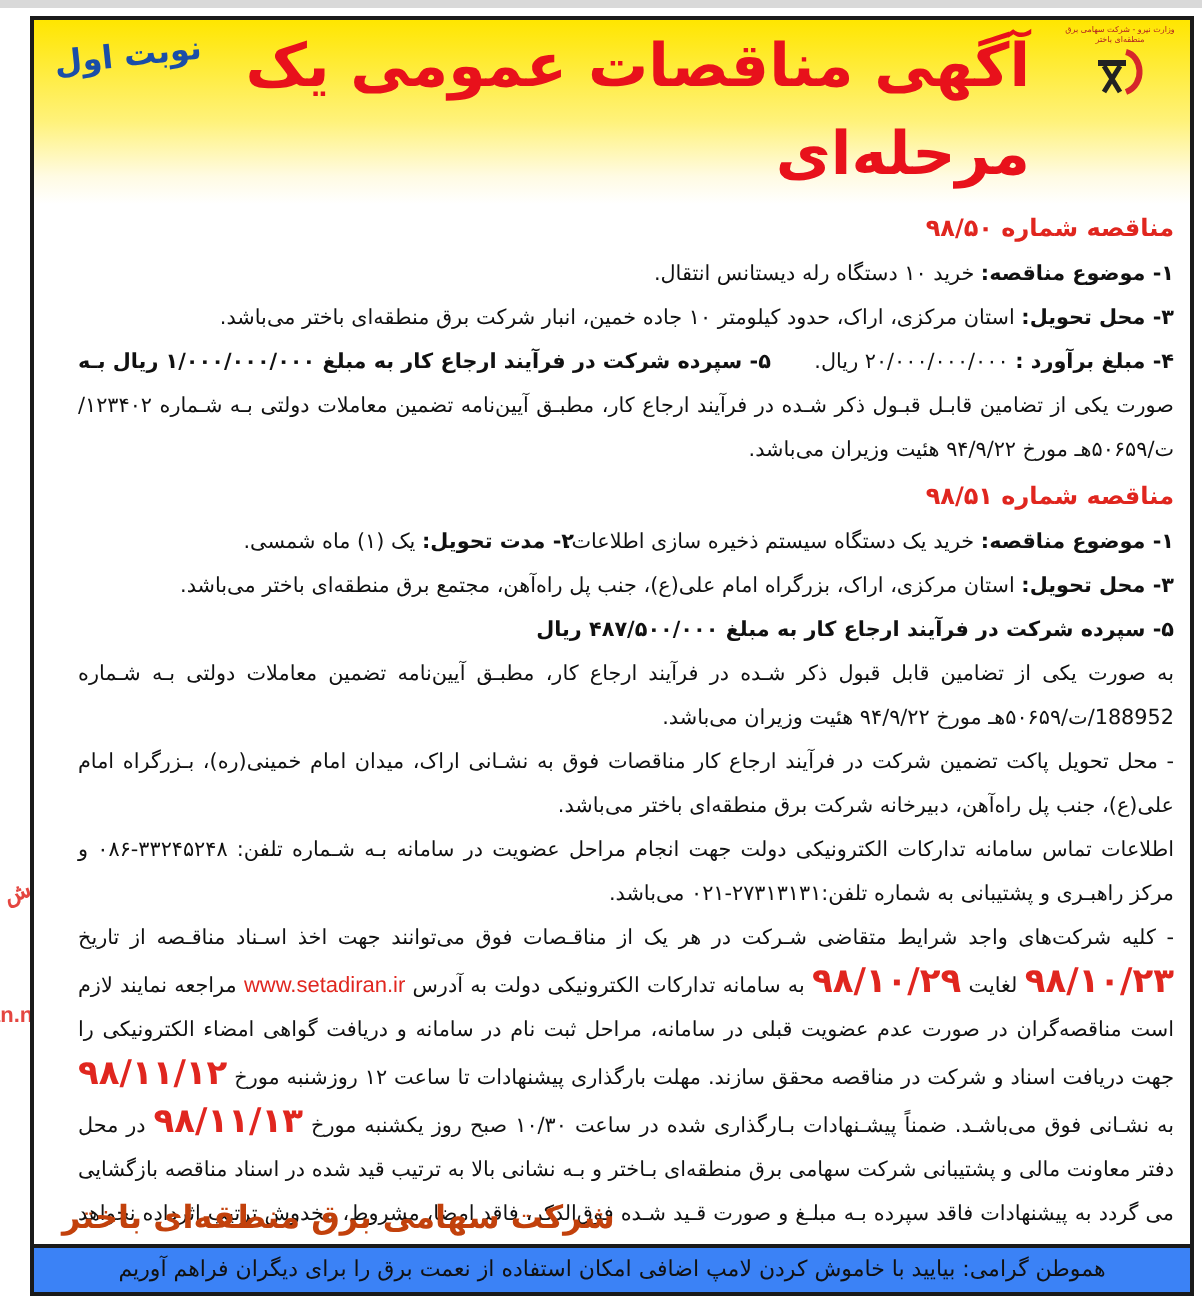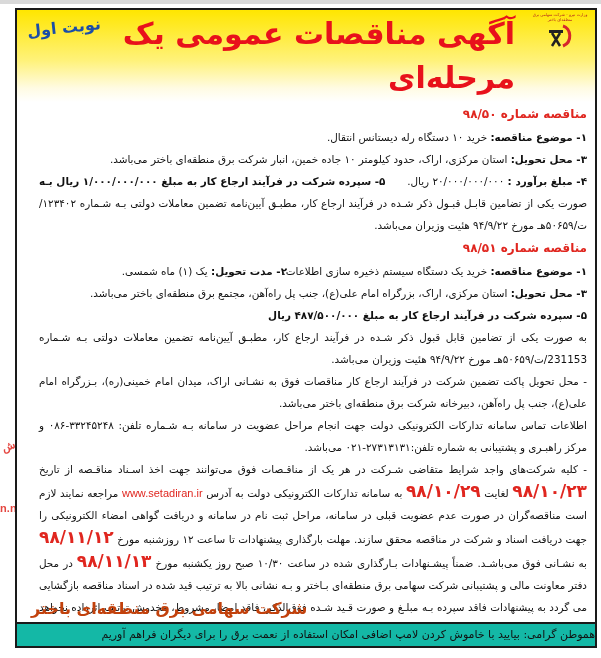--- a/index.html
+++ b/index.html
@@ -35,22 +35,22 @@
   .body { padding: 0 8px 0 22px; font-size: 10.4px; color: #111; line-height: 22px; }
   .sec-title { color: #e0261f; font-weight: bold; font-size: 12px; line-height: 24px; }
   .row { display: flex; justify-content: flex-start; white-space: nowrap; }
   .row .c1 { width: 300px; }
   .lbl { font-weight: bold; }
   .p { text-align: justify; }
   .red { color: #e0261f; font-weight: bold; font-size: 17px; }
   .link { color: #e0261f; font-family: "Liberation Sans", sans-serif; font-size: 11px; direction: ltr; unicode-bidi: embed; }
   .sign { color: #c2410c; font-weight: bold; font-size: 16px; position: absolute; left: 14px; bottom: 28px; }
   .footer {
-    position: absolute; left: 0; right: 0; bottom: 0; height: 22px; background: #14b8a6;
-    border-top: 2px solid #1a1a1a; font-size: 11px; line-height: 21px; color: #111;
+    position: absolute; left: 0; right: 0; bottom: 0; height: 22px; background: #3b82f6;
+    border-top: 2px solid #1a1a1a; text-align: center; font-size: 11px; line-height: 21px; color: #111;
   }
   .watermark {
     position: absolute; left: 0; top: 440px; width: 20px; height: 80px; color: #e0261f;
     font-family: "Liberation Sans", sans-serif; font-size: 11px; font-weight: bold; opacity: .85;
   }
   .watermark .w1 { position: absolute; left: 2px; top: 0; transform: rotate(-20deg); }
   .watermark .w2 { position: absolute; left: -6px; top: 62px; }
 </style>
 </head>
 <body>
@@ -94,21 +94,21 @@
     <div>
       <div class="sec-title">مناقصه شماره ۹۸/۵۱</div>
       <div class="row">
         <span class="c1"><span class="lbl">۱- موضوع مناقصه:</span><span> خرید یک دستگاه سیستم ذخیره سازی اطلاعات.</span></span>
         <span><span class="lbl">۲- مدت تحویل:</span><span> یک (۱) ماه شمسی.</span></span>
       </div>
       <div><span class="lbl">۳- محل تحویل:</span><span> استان مرکزی، اراک، بزرگراه امام علی(ع)، جنب پل راه‌آهن، مجتمع برق منطقه‌ای باختر می‌باشد.</span></div>
       <div class="row">
         <span><span class="lbl">۵- سپرده شرکت در فرآیند ارجاع کار به مبلغ </span><span class="lbl">۴۸۷/۵۰۰/۰۰۰ ریال</span></span>
       </div>
-      <div class="p">به صورت یکی از تضامین قابل قبول ذکر شـده در فرآیند ارجاع کار، مطبـق آیین‌نامه تضمین معاملات دولتی بـه شـماره 231153/ت/۵۰۶۵۹هـ مورخ ۹۴/۹/۲۲ هئیت وزیران می‌باشد.</div>
+      <div class="p">به صورت یکی از تضامین قابل قبول ذکر شـده در فرآیند ارجاع کار، مطبـق آیین‌نامه تضمین معاملات دولتی بـه شـماره 188952/ت/۵۰۶۵۹هـ مورخ ۹۴/۹/۲۲ هئیت وزیران می‌باشد.</div>
     </div>
 
     <div class="p">- محل تحویل پاکت تضمین شرکت در فرآیند ارجاع کار مناقصات فوق به نشـانی اراک، میدان امام خمینی(ره)، بـزرگراه امام علی(ع)، جنب پل راه‌آهن، دبیرخانه شرکت برق منطقه‌ای باختر می‌باشد.</div>
     <div class="p">اطلاعات تماس سامانه تدارکات الکترونیکی دولت جهت انجام مراحل عضویت در سامانه بـه شـماره تلفن: ۳۳۲۴۵۲۴۸-۰۸۶ و مرکز راهبـری و پشتیبانی به شماره تلفن:۲۷۳۱۳۱۳۱-۰۲۱ می‌باشد.</div>
 
     <div class="p"><span>- کلیه شرکت‌های واجد شرایط متقاضی شـرکت در هر یک از مناقـصات فوق می‌توانند جهت اخذ اسـناد مناقـصه از تاریخ </span><span class="red">۹۸/۱۰/۲۳</span><span> لغایت </span><span class="red">۹۸/۱۰/۲۹</span><span> به سامانه تدارکات الکترونیکی دولت به آدرس </span><span class="link">www.setadiran.ir</span><span> مراجعه نمایند لازم است مناقصه‌گران در صورت عدم عضویت قبلی در سامانه، مراحل ثبت نام در سامانه و دریافت گواهی امضاء الکترونیکی را جهت دریافت اسناد و شرکت در مناقصه محقق سازند. مهلت بارگذاری پیشنهادات تا ساعت ۱۲ روزشنبه مورخ </span><span class="red">۹۸/۱۱/۱۲</span><span> به نشـانی فوق می‌باشـد. ضمناً پیشـنهادات بـارگذاری شده در ساعت ۱۰/۳۰ صبح روز یکشنبه مورخ </span><span class="red">۹۸/۱۱/۱۳</span><span> در محل دفتر معاونت مالی و پشتیبانی شرکت سهامی برق منطقه‌ای بـاختر و بـه نشانی بالا به ترتیب قید شده در اسناد مناقصه بازگشایی می گردد به پیشنهادات فاقد سپرده بـه مبلـغ و صورت قـید شـده فوق‌الذکر، فاقد امضا، مشروط، مخدوش ترتیب اثرداده نخواهد شد و شرکت سهامی برق منطقه‌ای باختر در رد یا قبول پیشنهادات مختار می‌باشـد.</span></div>
 
     <div><span>آگهی فوق در شبکه اطلاع‌رسانی شرکت توانیر به نشانی </span><span class="link">www.tavanir.org.ir</span><span> قابل رویت می‌باشد.</span></div>
   </div>
 

